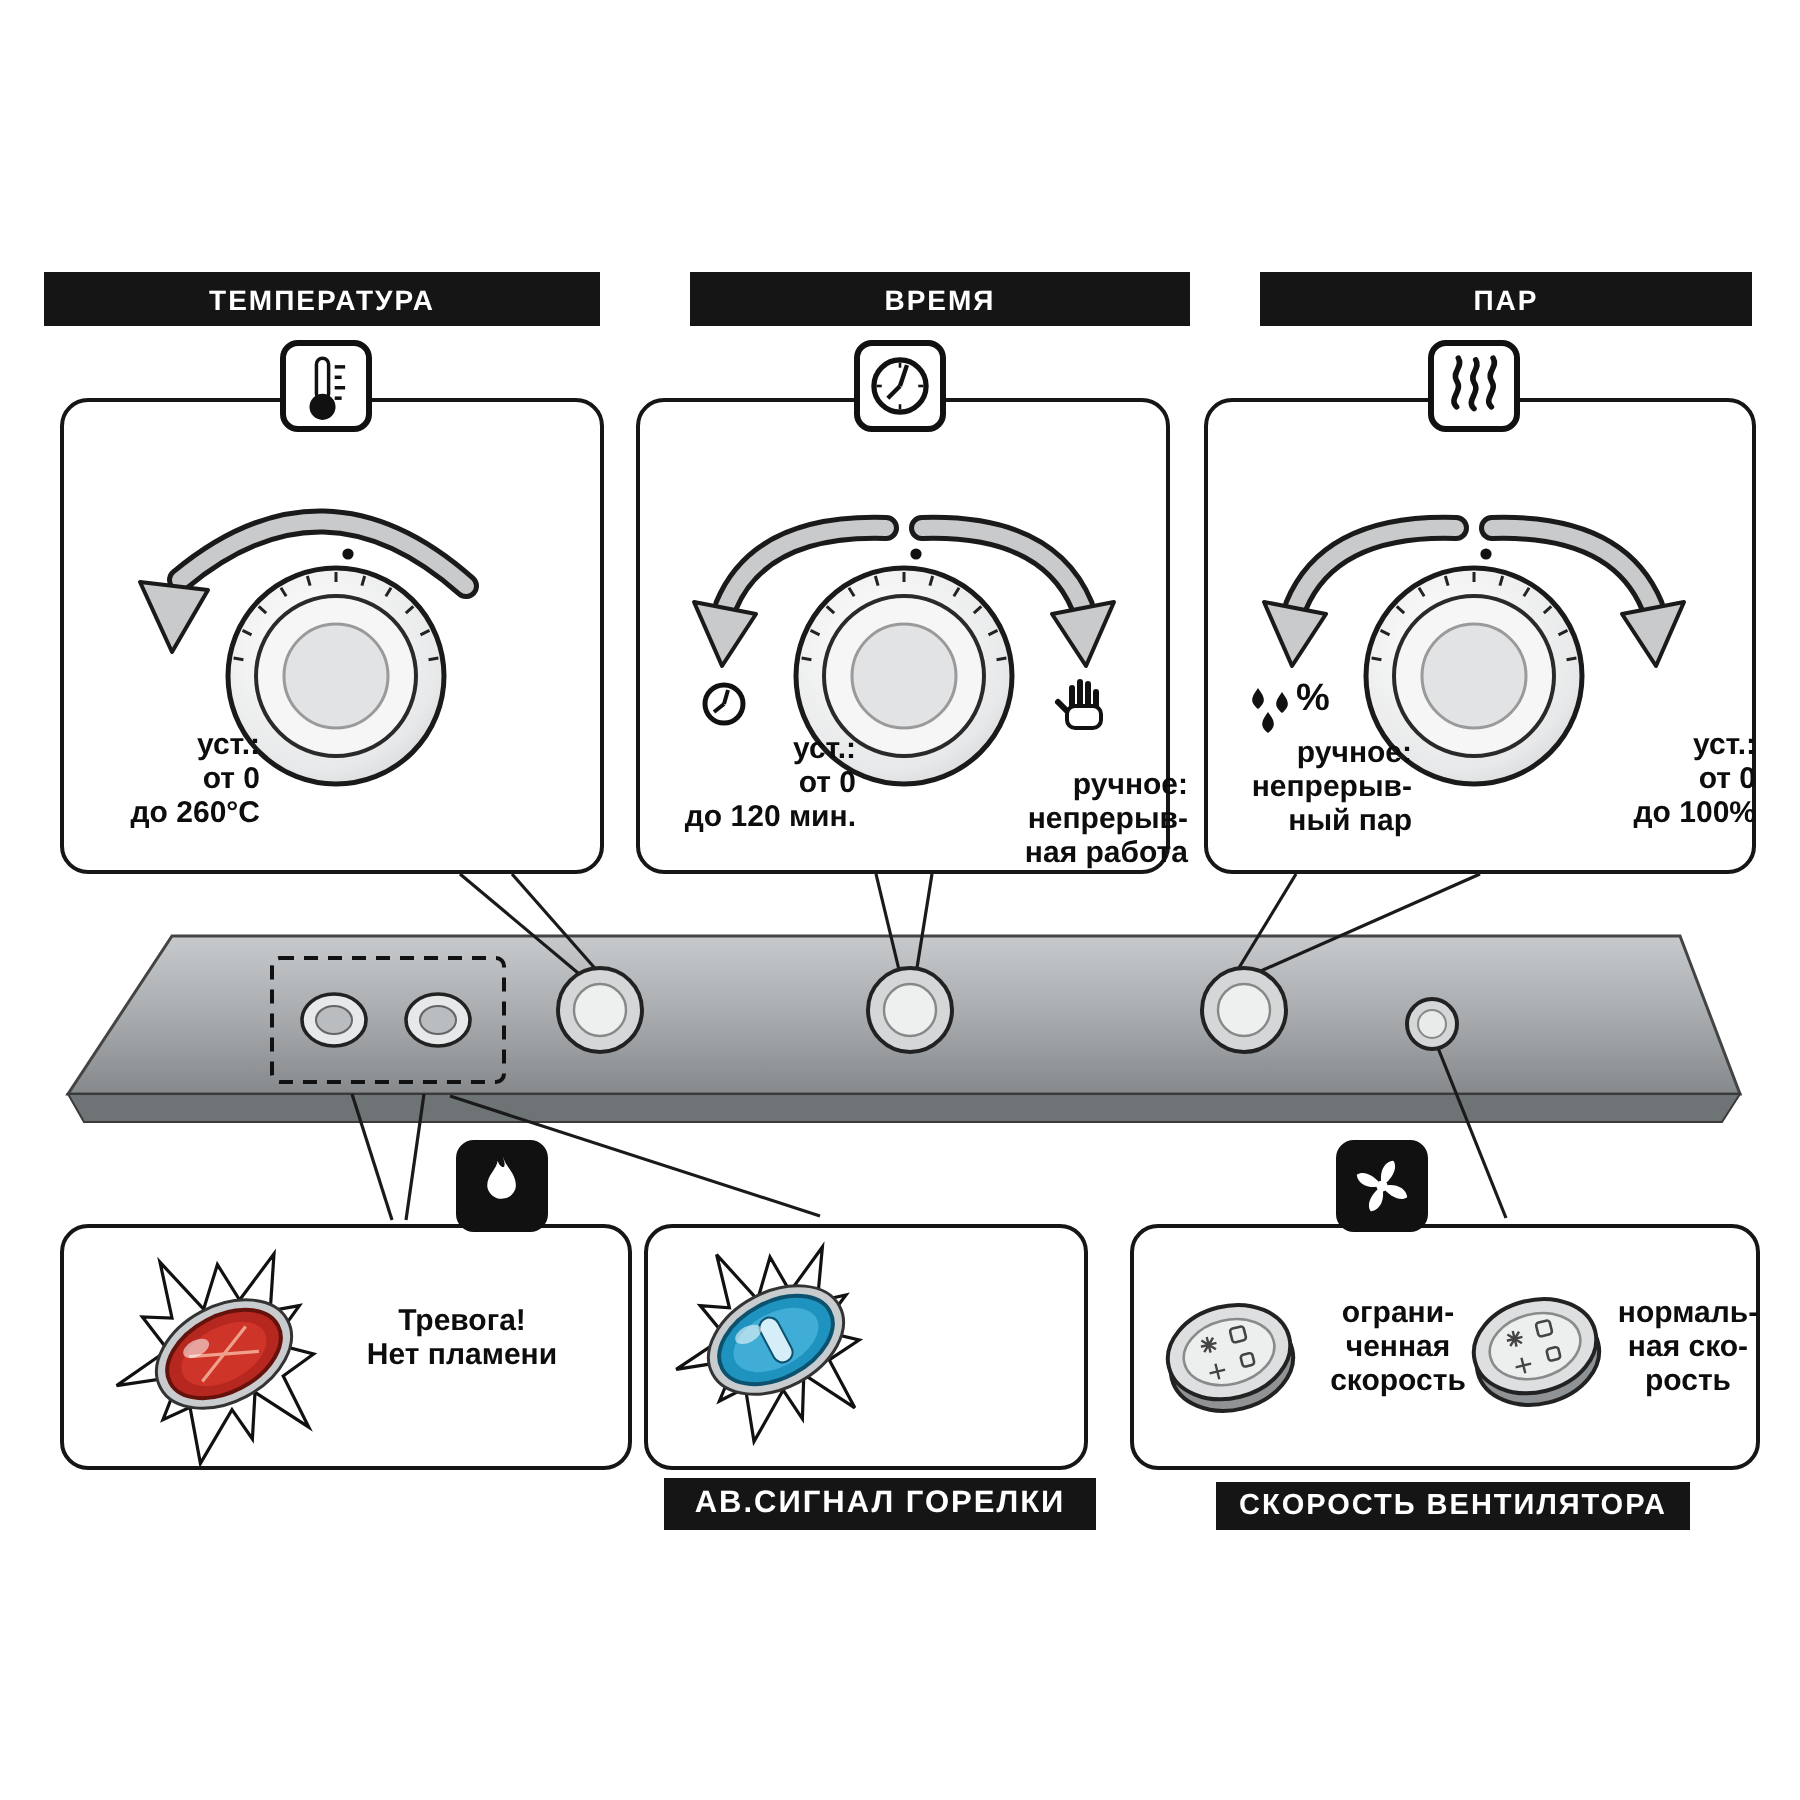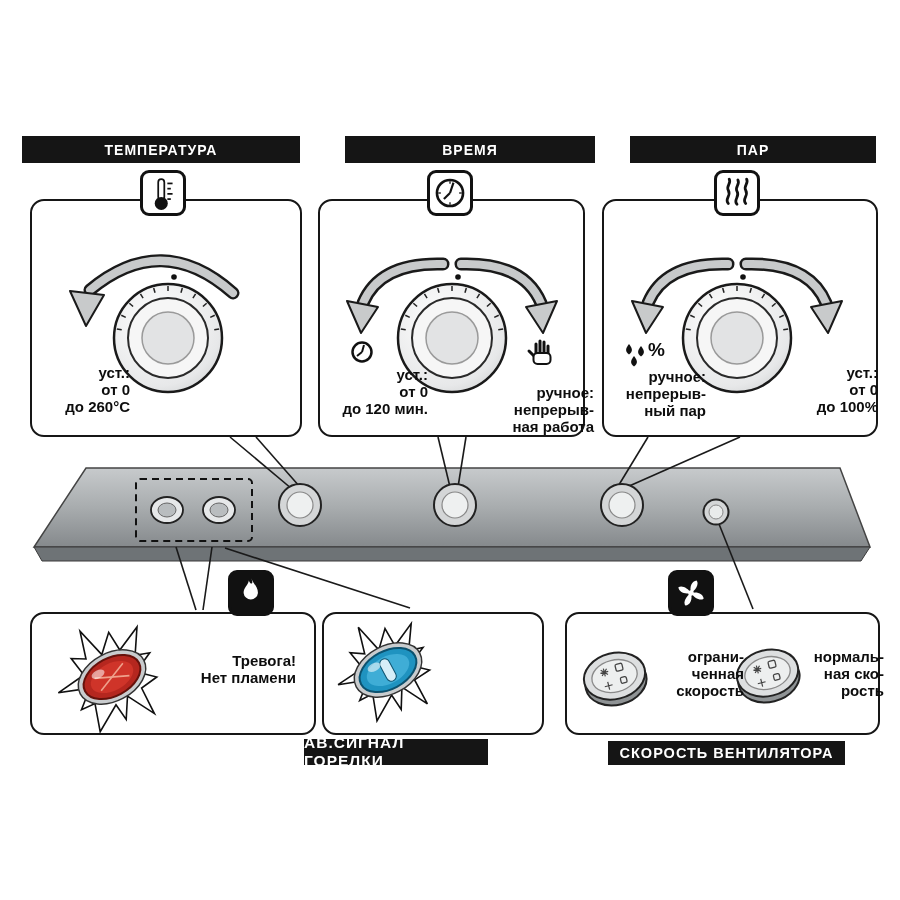--- a/index.html
+++ b/index.html
@@ -10,21 +10,21 @@
   .bar.big{font-size:14px}
   .bar.mid{font-size:15.5px}
   .bar.small{font-size:14.5px}
   .panel{position:absolute;background:#fff;border:2.5px solid #161616;border-radius:14px;z-index:1}
   #overlay{position:absolute;left:0;top:0;z-index:5}
   .iconbox{position:absolute;width:46px;height:46px;background:#fff;border:3px solid #111;border-radius:9px;
            display:flex;align-items:center;justify-content:center;z-index:6}
   .iconbox.dark{background:#111;border-color:#111}
   .note{position:absolute;font-weight:bold;font-size:15px;line-height:1.14;color:#0d0d0d;text-align:right;
         white-space:pre-line;z-index:6}
-  .note.left{text-align:right}
+  .note.left{text-align:center}
   .pct{position:absolute;font-weight:bold;font-size:19px;color:#0d0d0d;z-index:6}
   .arrow-under{fill:none;stroke:#1a1a1a;stroke-width:13;stroke-linecap:round}
   .arrow-over{fill:none;stroke:#c8cacb;stroke-width:8;stroke-linecap:round}
   .arrow-head{fill:#c8cacb;stroke:#1a1a1a;stroke-width:2;stroke-linejoin:round}
   .cline{stroke:#1a1a1a;stroke-width:1.6}
 </style>
 </head>
 <body>
 
 <div id="stage">
@@ -315,20 +315,20 @@
 
   <div class="note left" style="left:166px;top:652px;width:130px">Тревога!
 Нет пламени</div>
   <div class="note left" style="left:654px;top:648px;width:90px">ограни-
 ченная
 скорость</div>
   <div class="note left" style="left:804px;top:648px;width:80px">нормаль-
 ная ско-
 рость</div>
 
-  <div class="bar mid" style="left:304px;top:739px;width:184px;height:26px">
+  <div class="bar mid" style="left:332px;top:739px;width:216px;height:26px">
     <span>АВ.СИГНАЛ ГОРЕЛКИ</span>
   </div>
   <div class="bar small" style="left:608px;top:741px;width:237px;height:24px">
     <span>СКОРОСТЬ ВЕНТИЛЯТОРА</span>
   </div>
 
 </div>
 
 </body></html>

